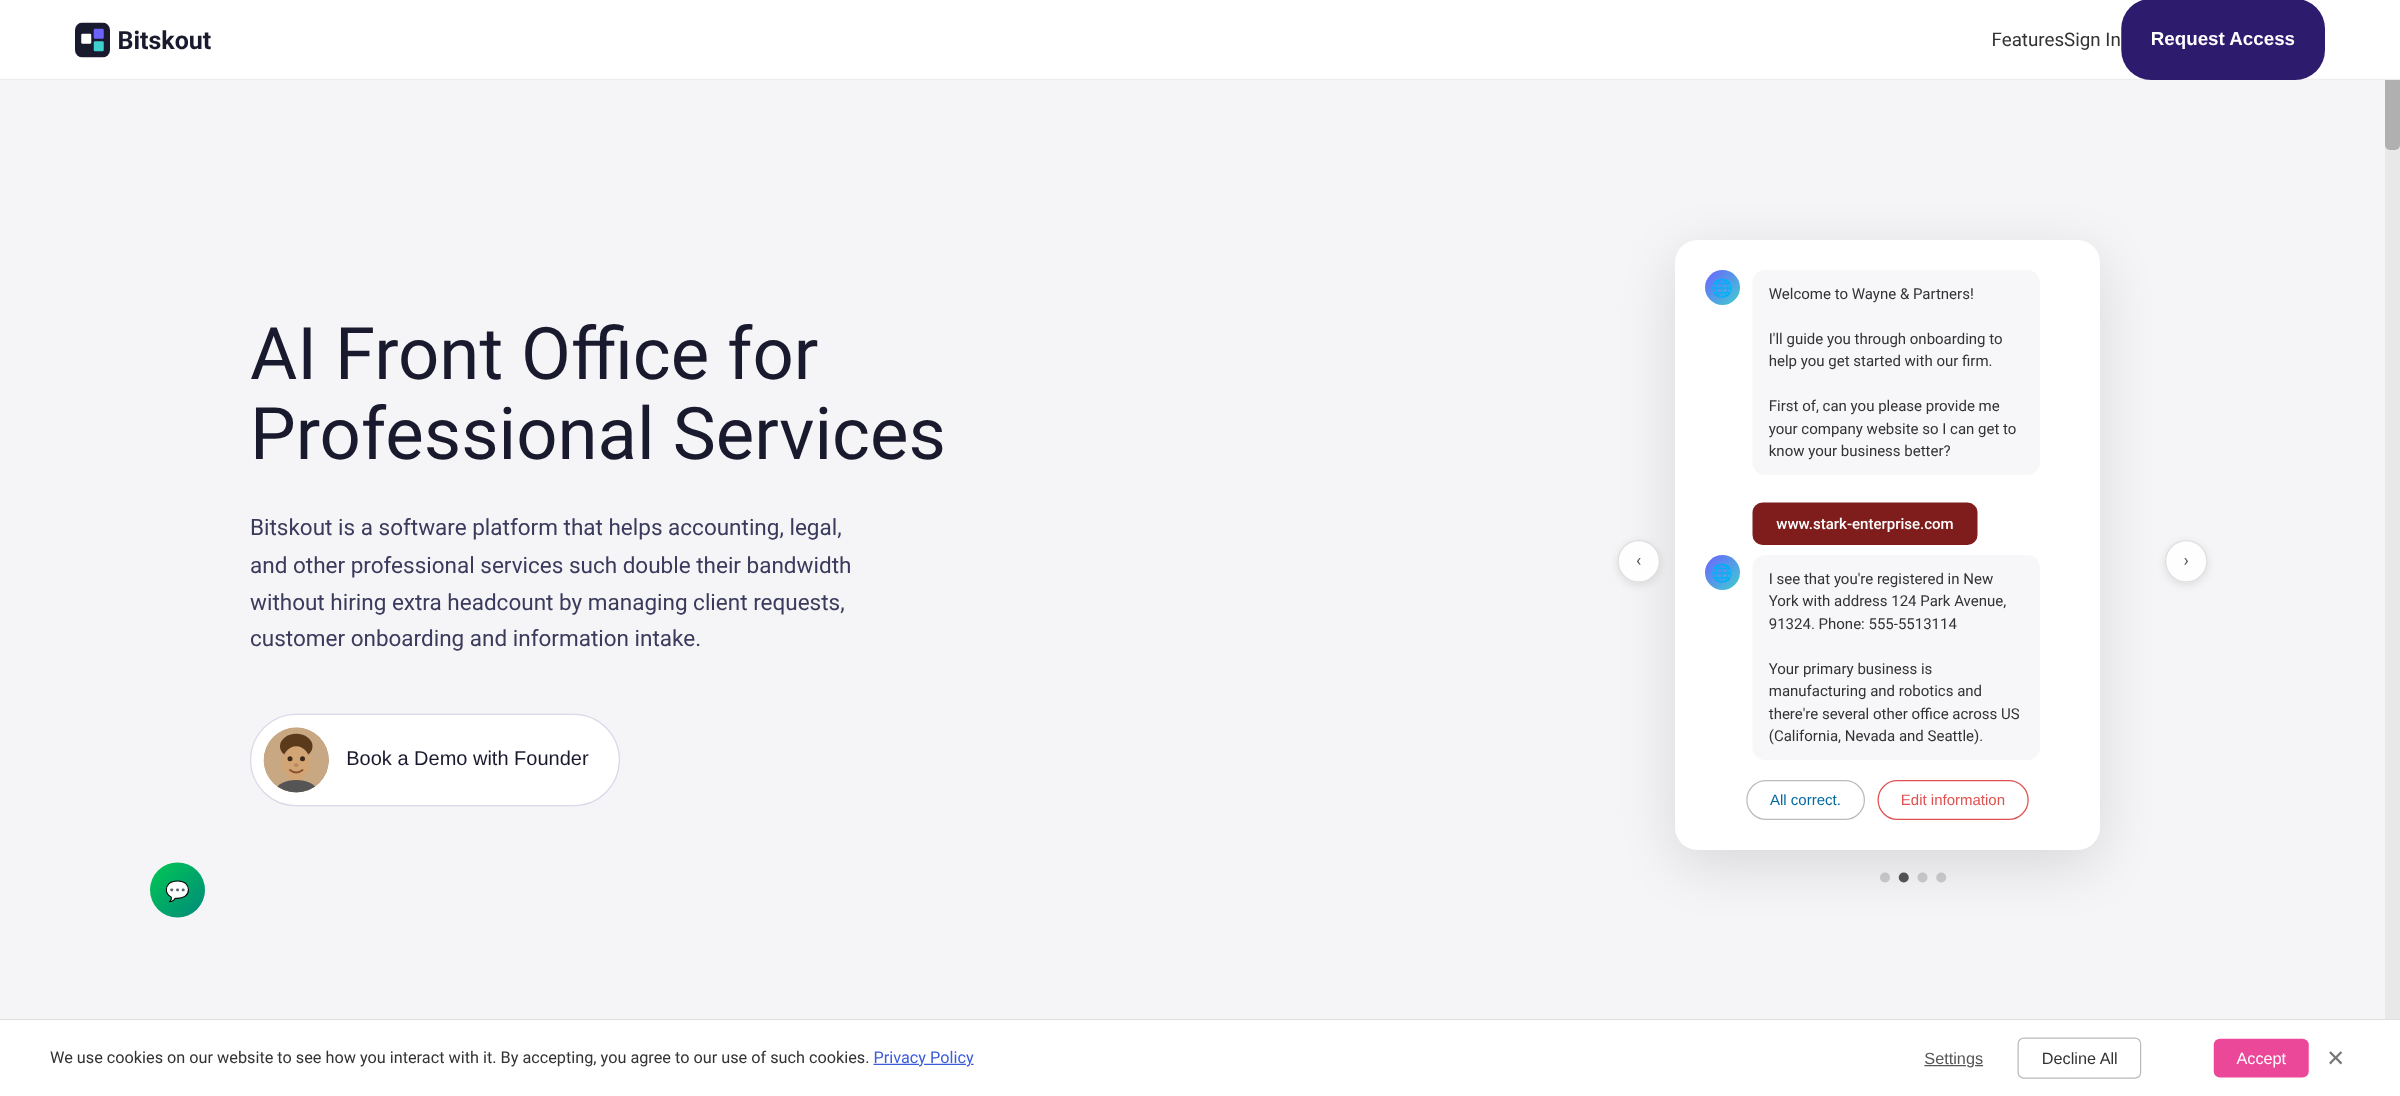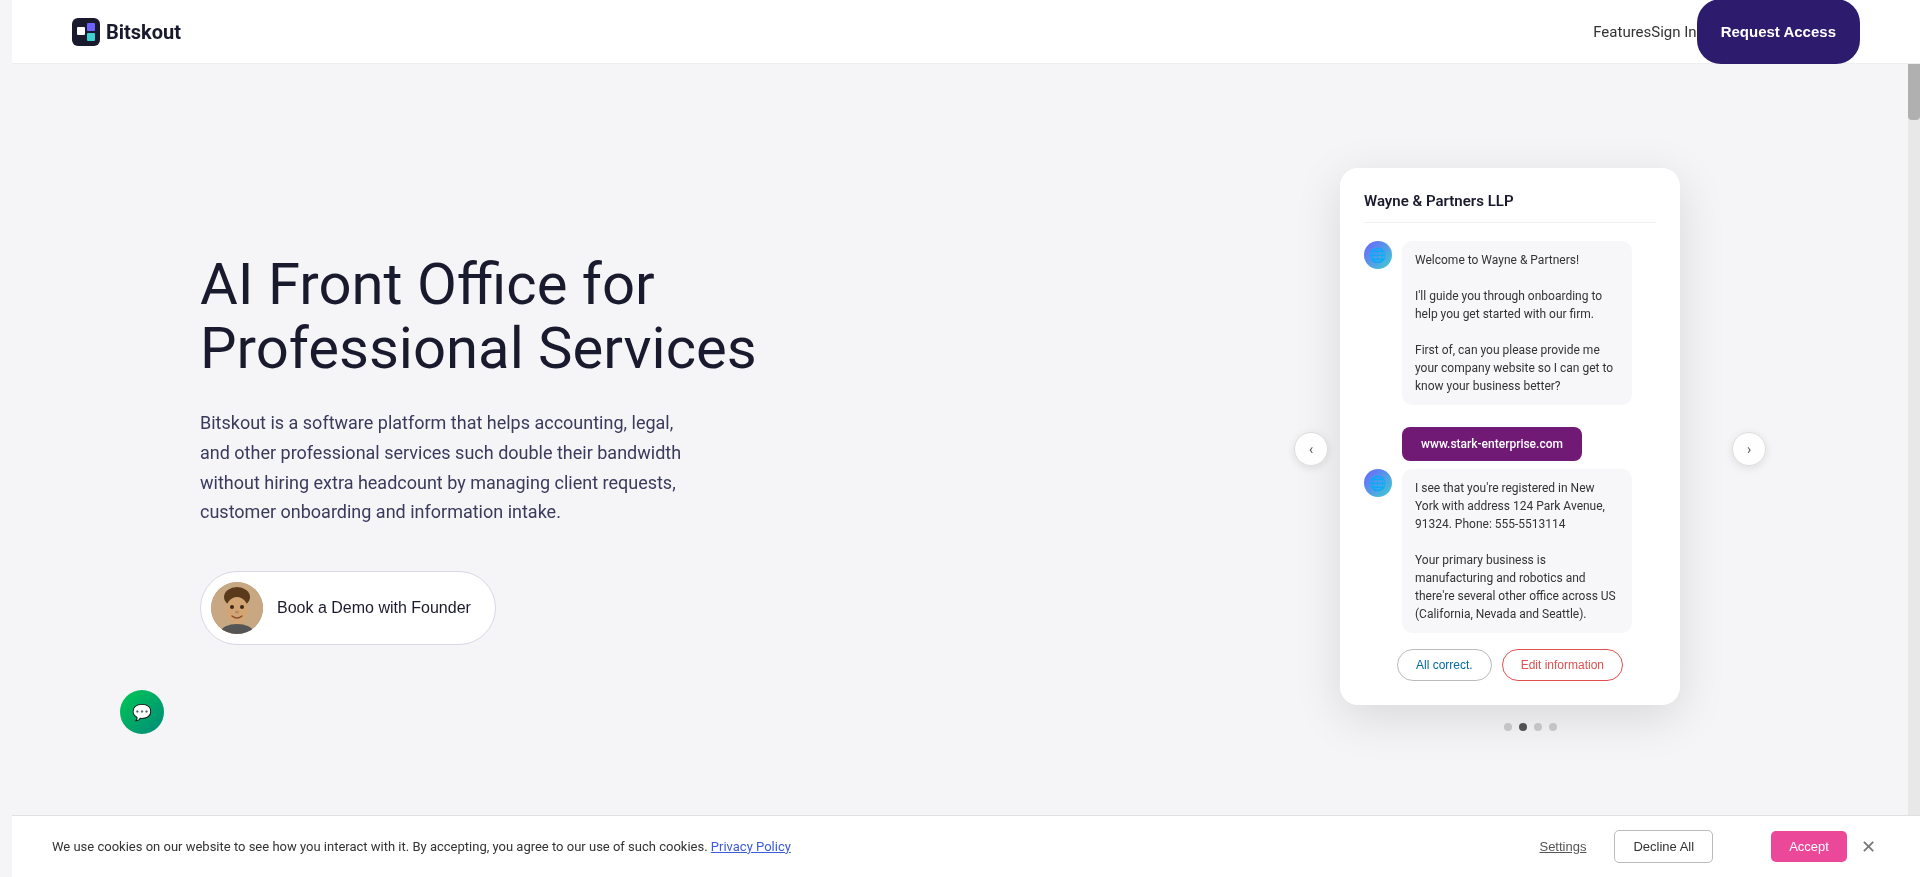--- a/index.html
+++ b/index.html
@@ -15,21 +15,20 @@
     
     .navbar {
       background: #fff;
       height: 64px;
       display: flex;
       justify-content: space-between;
       padding: 0 60px;
       border-bottom: 1px solid #eee;
       position: relative;
       z-index: 10;
-      margin-left: 12px;
     }
     .logo {
       display: flex;
       align-items: center;
       gap: 6px;
       font-weight: 700;
       font-size: 20px;
       color: #1a1a2e;
     }
     .logo-icon {
@@ -169,21 +168,21 @@
       background: #f7f7fa;
       border-radius: 10px;
       padding: 10px 13px;
       font-size: 12px;
       line-height: 1.5;
       color: #333;
       max-width: 230px;
     }
 
     .chat-url-bubble {
-      background: #701a75;
+      background: #7f1d1d;
       color: #fff;
       border-radius: 8px;
       padding: 10px 14px;
       font-size: 12px;
       font-weight: 500;
       margin: 8px 0 8px 38px;
       display: inline-block;
       text-align: center;
       min-width: 180px;
     }
@@ -271,21 +270,21 @@
       width: 100%;
       height: 120px;
       background: #b0b0b0;
       border-radius: 4px;
     }
 
     
     .cookie-banner {
       position: fixed;
       bottom: 0;
-      left: 12px;
+      left: 0;
       right: 0;
       background: #fff;
       border-top: 1px solid #e0e0e0;
       padding: 14px 40px;
       display: flex;
       align-items: center;
       justify-content: space-between;
       font-size: 13px;
       color: #333;
       z-index: 1000;
@@ -409,21 +408,20 @@
       </div>
       <span>Book a Demo with Founder</span>
     </button>
   </div>
 
   <div class="hero-right">
 
     <div class="carousel-arrow arrow-left">‹</div>
 
     <div class="chat-card">
-      <div class="chat-header">Wayne &amp; Partners LLP</div>
 
       
       <div class="chat-message">
         <div class="chat-avatar">🌐</div>
         <div class="chat-bubble">
           <span>Welcome to Wayne &amp; Partners!</span><br><br>
           <span>I'll guide you through onboarding to help you get started with our firm.</span><br><br>
           <span>First of, can you please provide me your company website so I can get to know your business better?</span>
         </div>
       </div>

